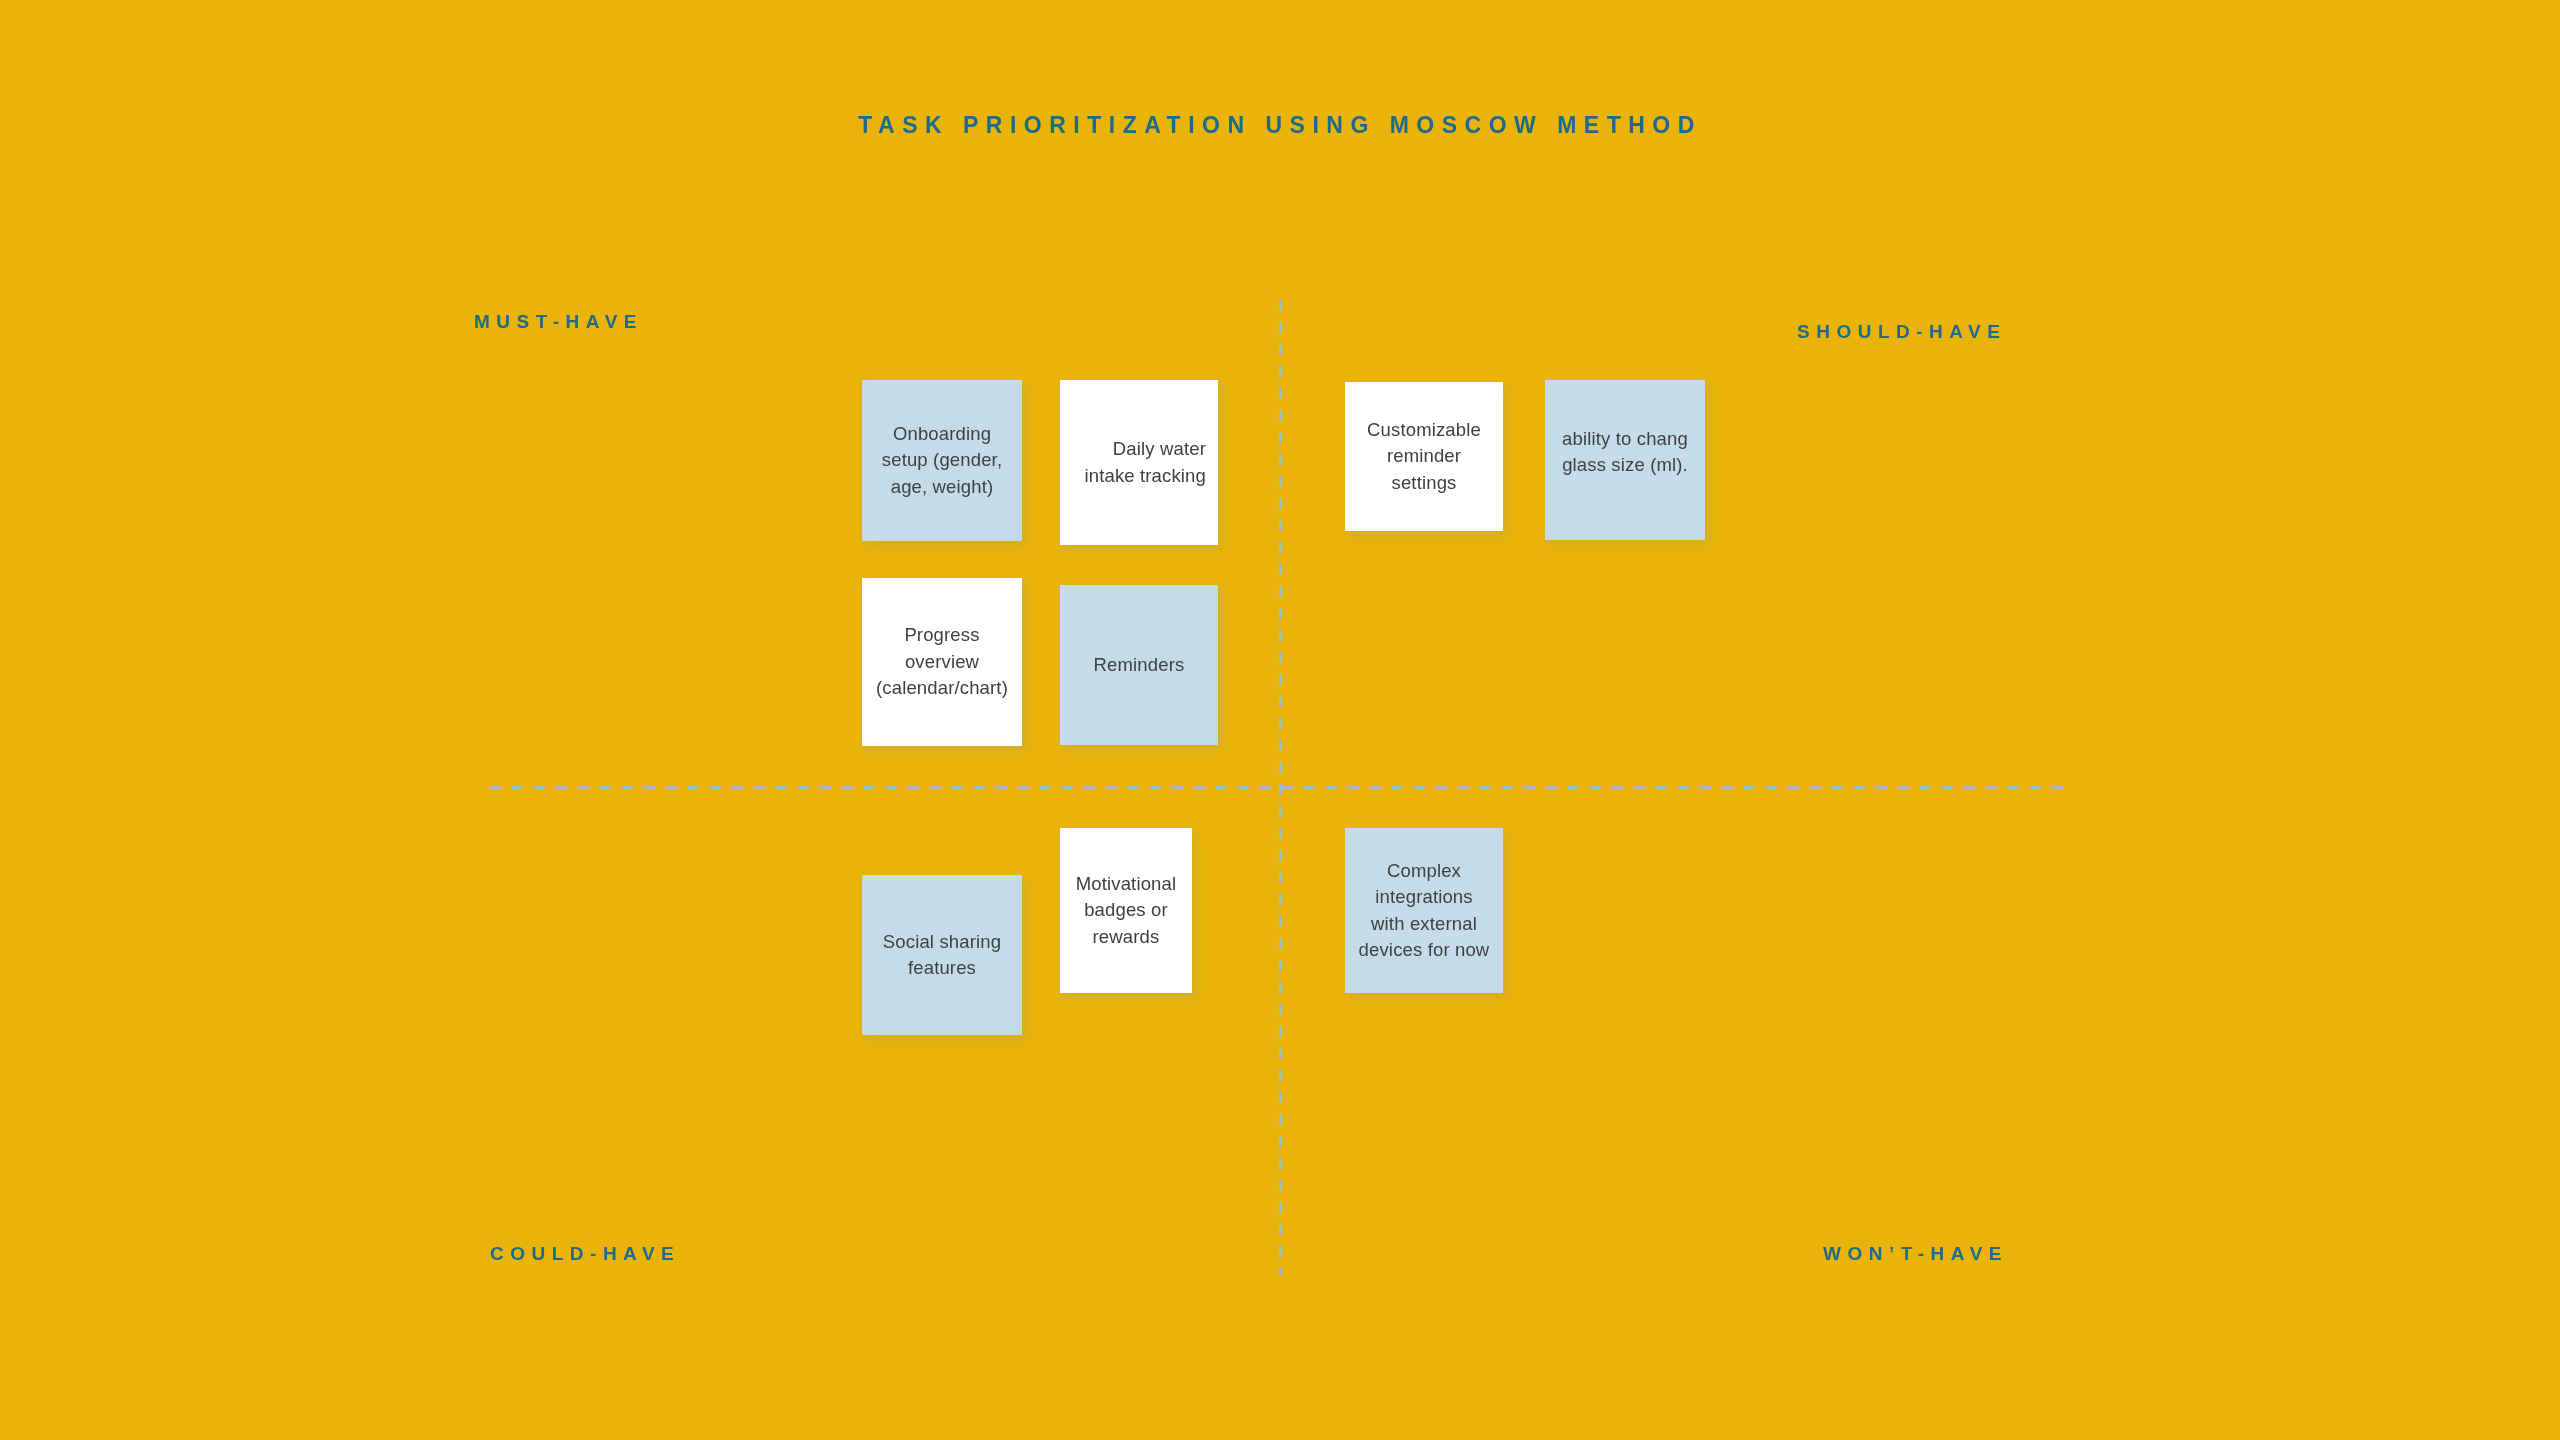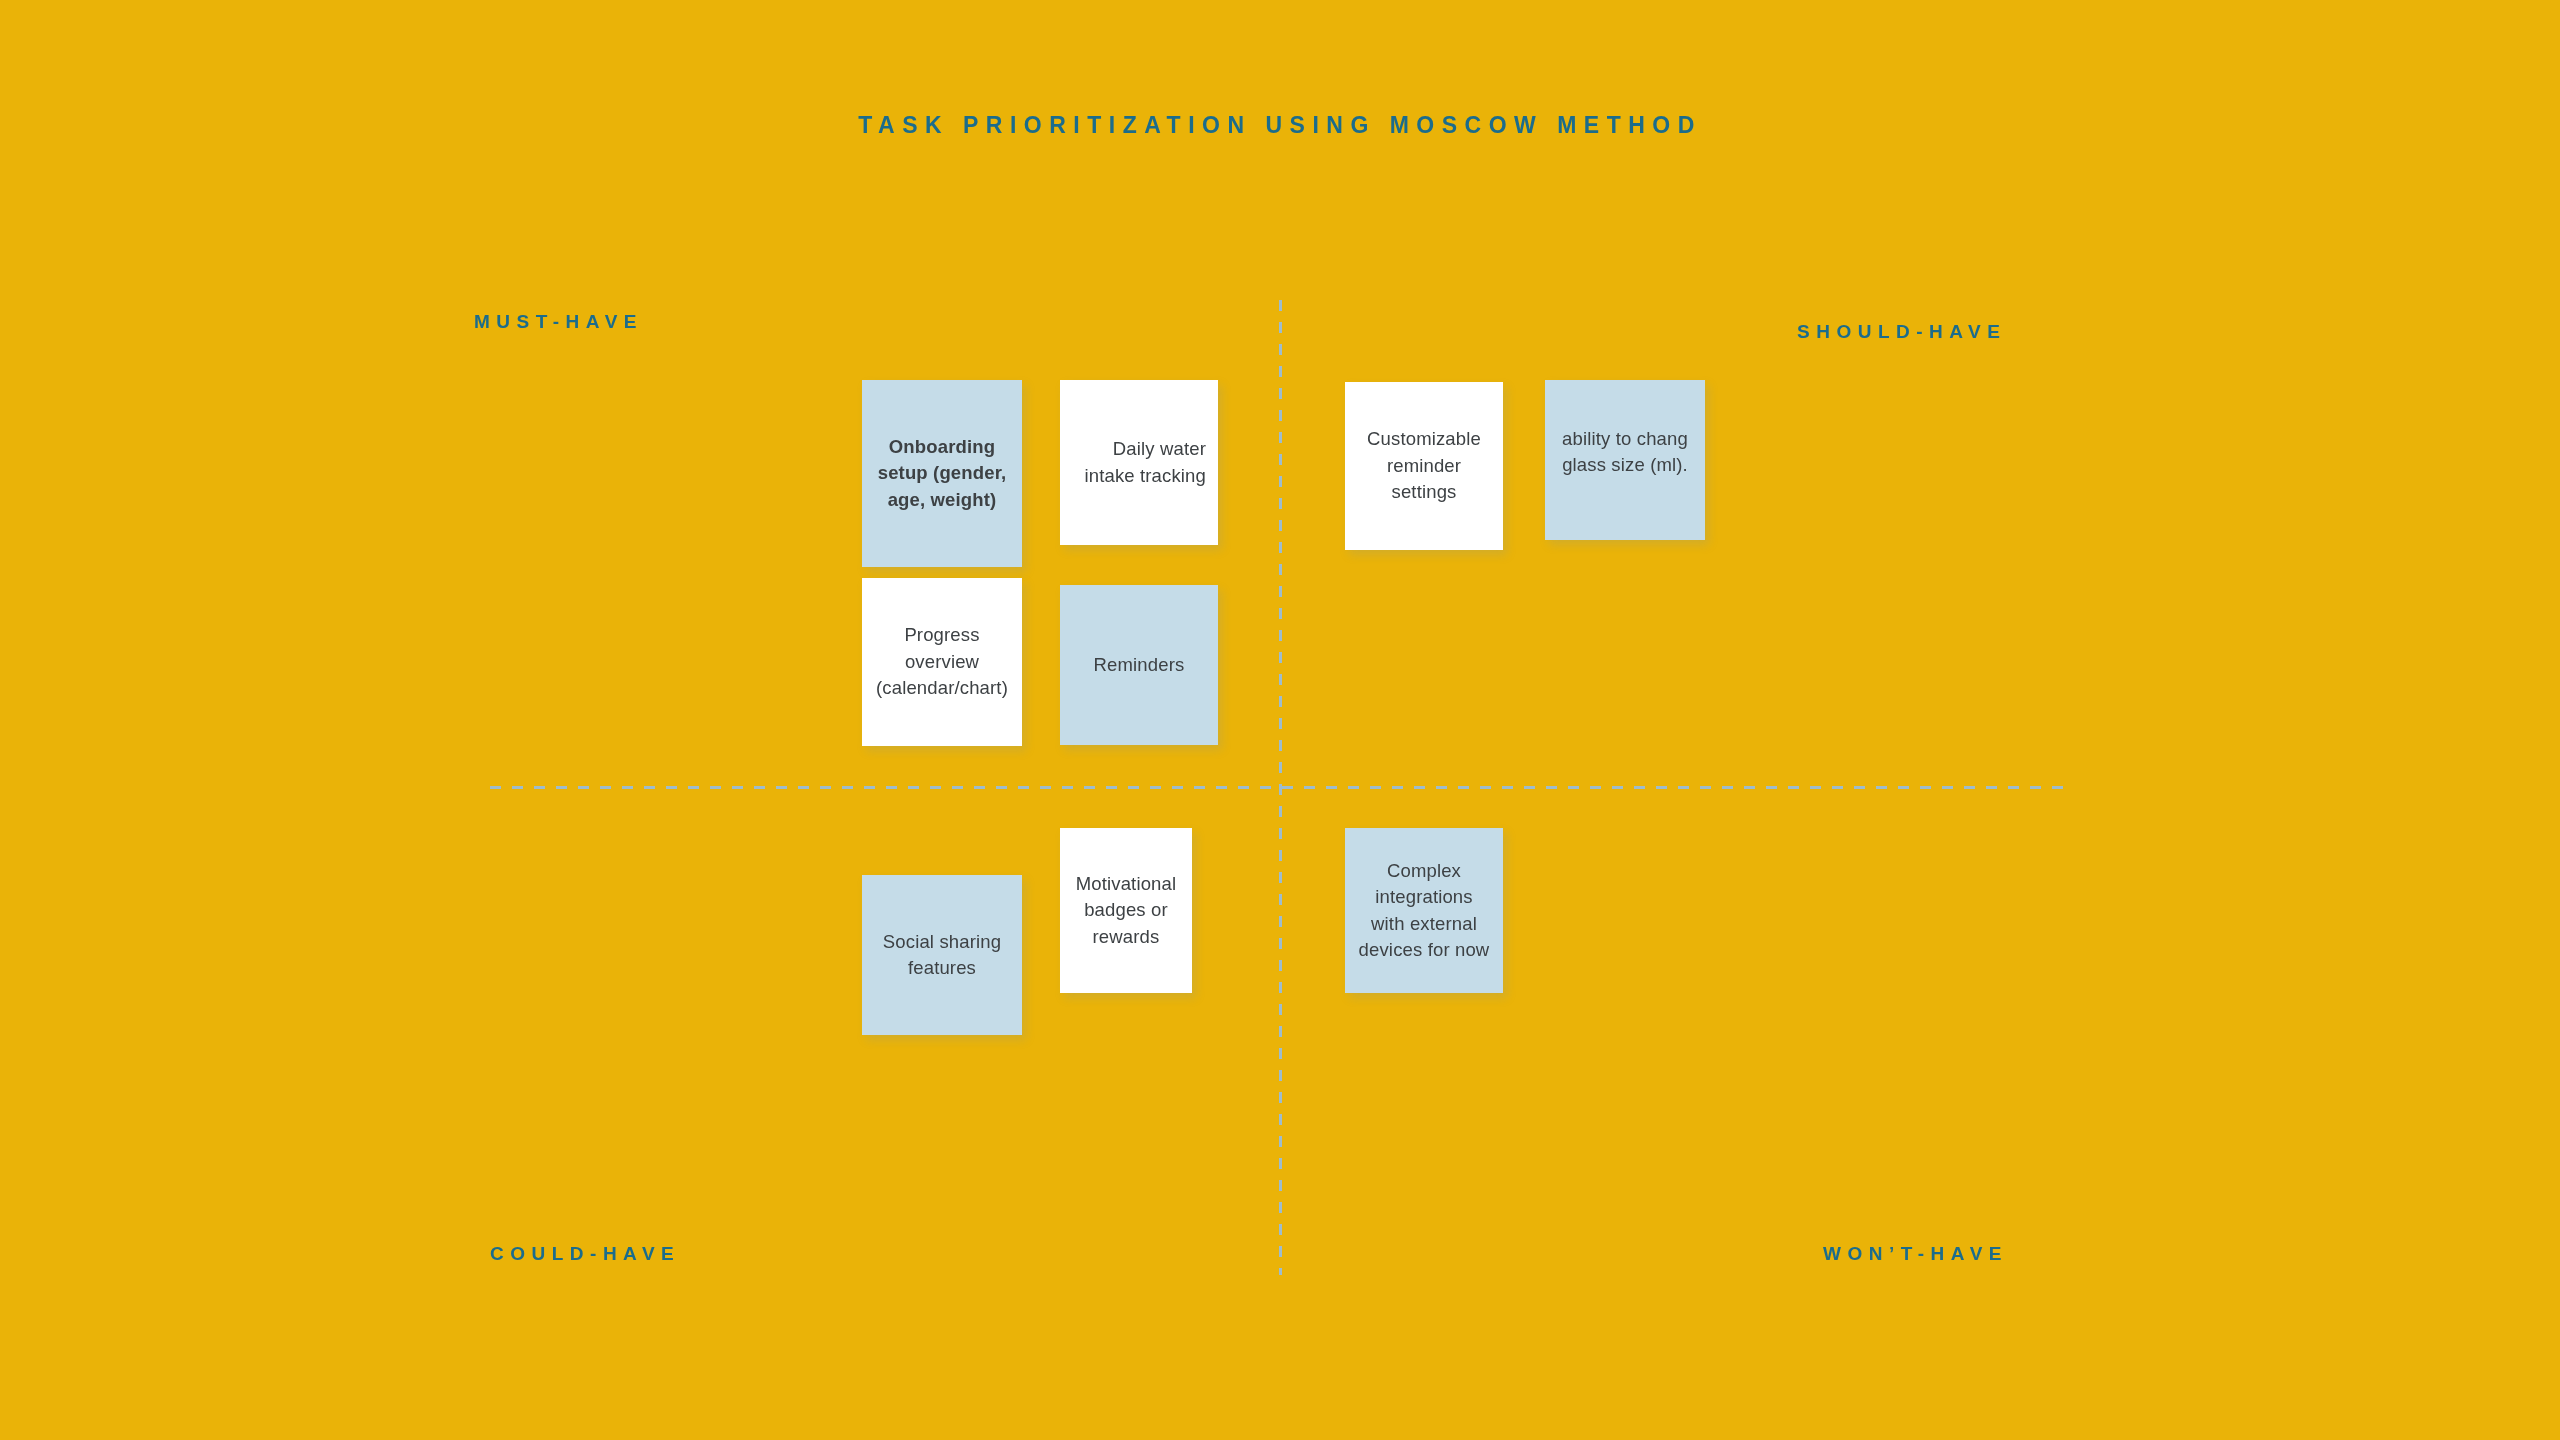--- a/index.html
+++ b/index.html
@@ -108,37 +108,37 @@
   <div id="board-title">TASK PRIORITIZATION USING MOSCOW METHOD</div>
 
   <div class="divider-v"></div>
   <div class="divider-h"></div>
 
   <div class="quad-label quad-must">MUST-HAVE</div>
   <div class="quad-label quad-should">SHOULD-HAVE</div>
   <div class="quad-label quad-could">COULD-HAVE</div>
   <div class="quad-label quad-wont">WON’T-HAVE</div>
 
-  <div class="note note-blue" style="left:862px; top:380px; width:160px; height:187px;font-weight:bold;">
+  <div class="note note-blue" style="left:862px; top:380px; width:160px; height:161px;">
     <span class="note-text">Onboarding setup (gender, age, weight)</span>
   </div>
 
   <div class="note note-white" style="left:1060px; top:380px; width:158px; height:165px;text-align:right;">
     <span class="note-text">Daily water intake tracking</span>
   </div>
 
   <div class="note note-white" style="left:862px; top:578px; width:160px; height:168px;">
     <span class="note-text">Progress overview (calendar/chart)</span>
   </div>
 
   <div class="note note-blue" style="left:1060px; top:585px; width:158px; height:160px;">
     <span class="note-text">Reminders</span>
   </div>
 
-  <div class="note note-white" style="left:1345px; top:382px; width:158px; height:168px;">
+  <div class="note note-white" style="left:1345px; top:382px; width:158px; height:149px;">
     <span class="note-text">Customizable reminder settings</span>
   </div>
 
   <div class="note note-blue nudge-up" style="left:1545px; top:380px; width:160px; height:160px;">
     <span class="note-text">ability to chang glass size (ml).</span>
   </div>
 
   <div class="note note-blue" style="left:862px; top:832px; width:160px; height:160px;margin-top:43px;">
     <span class="note-text">Social sharing features</span>
   </div>

